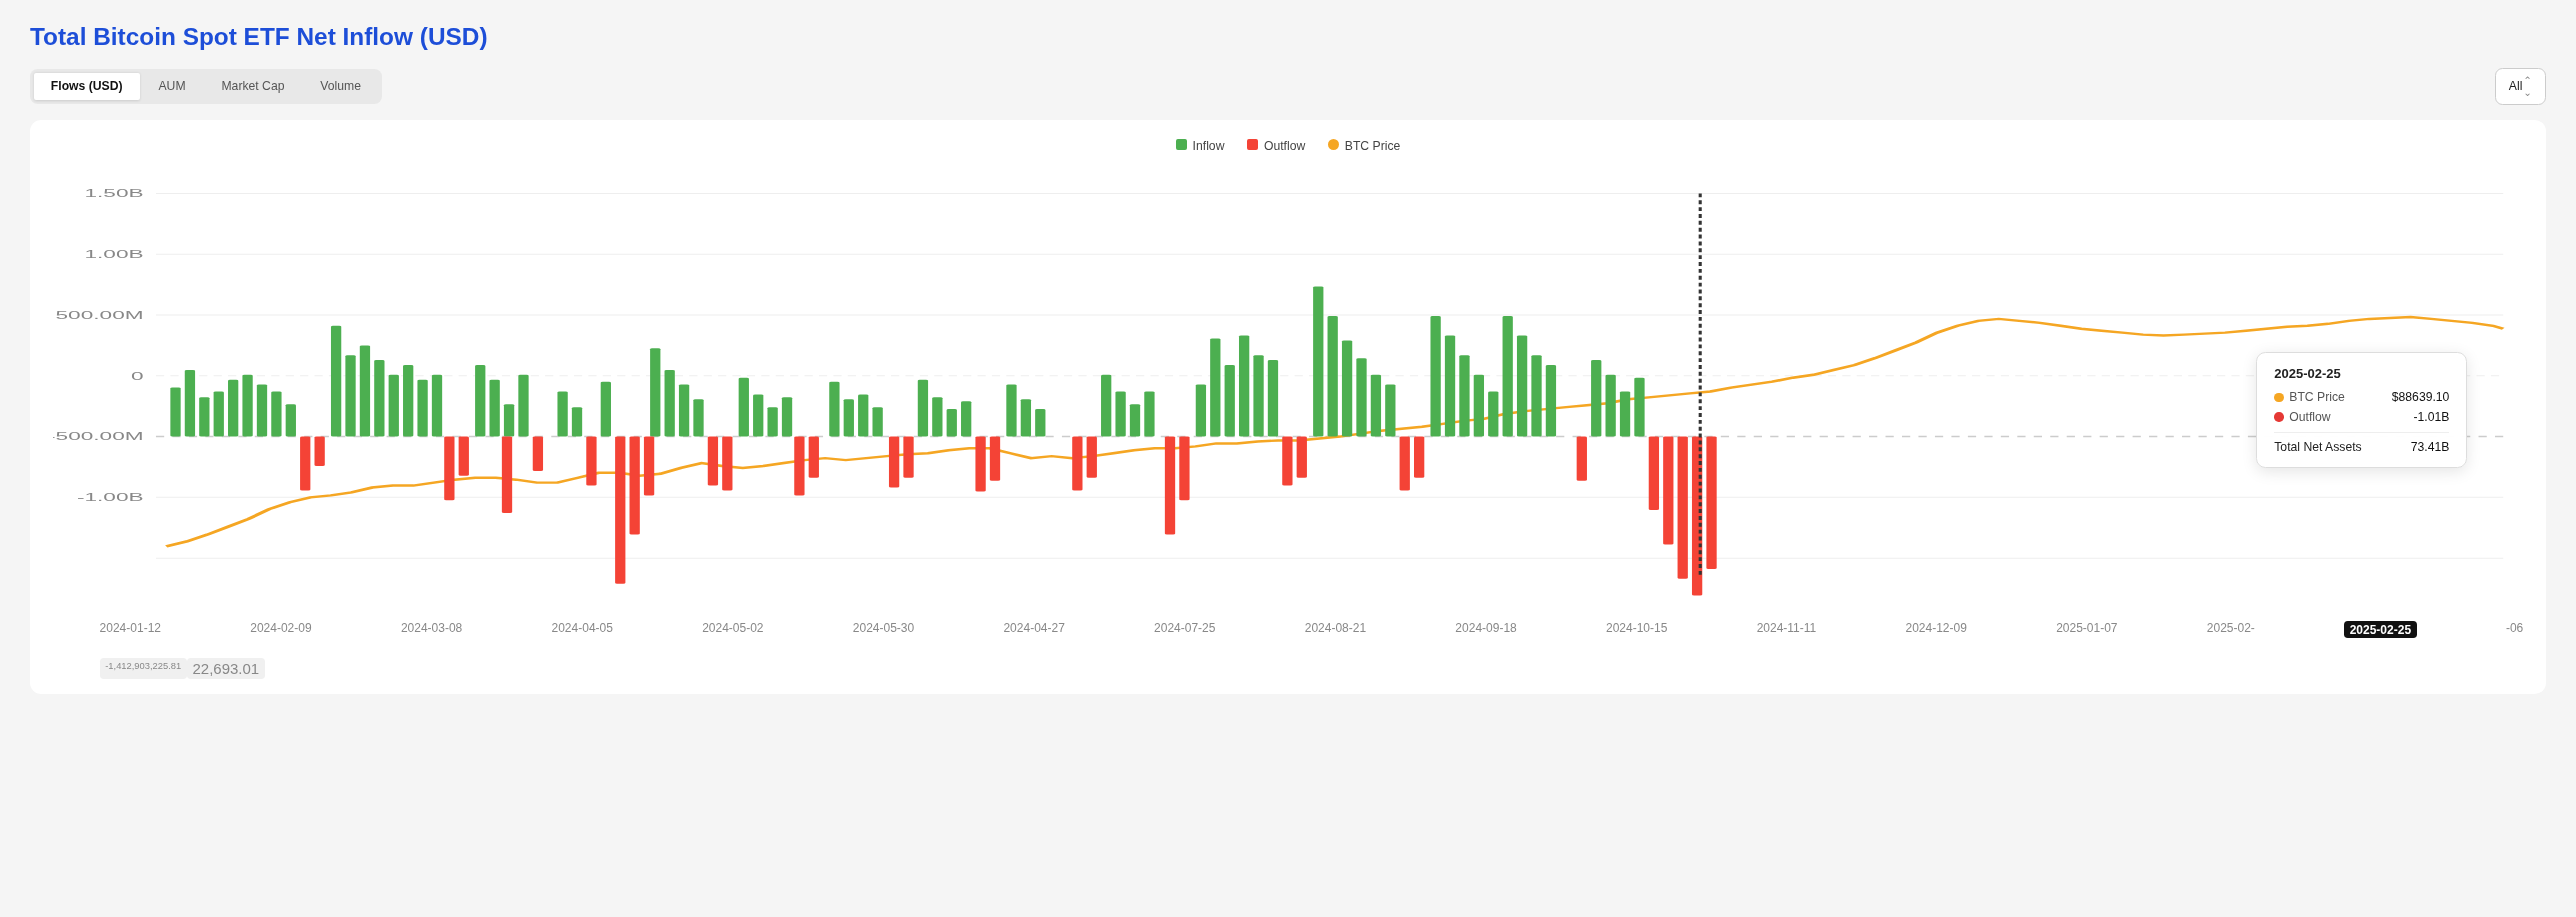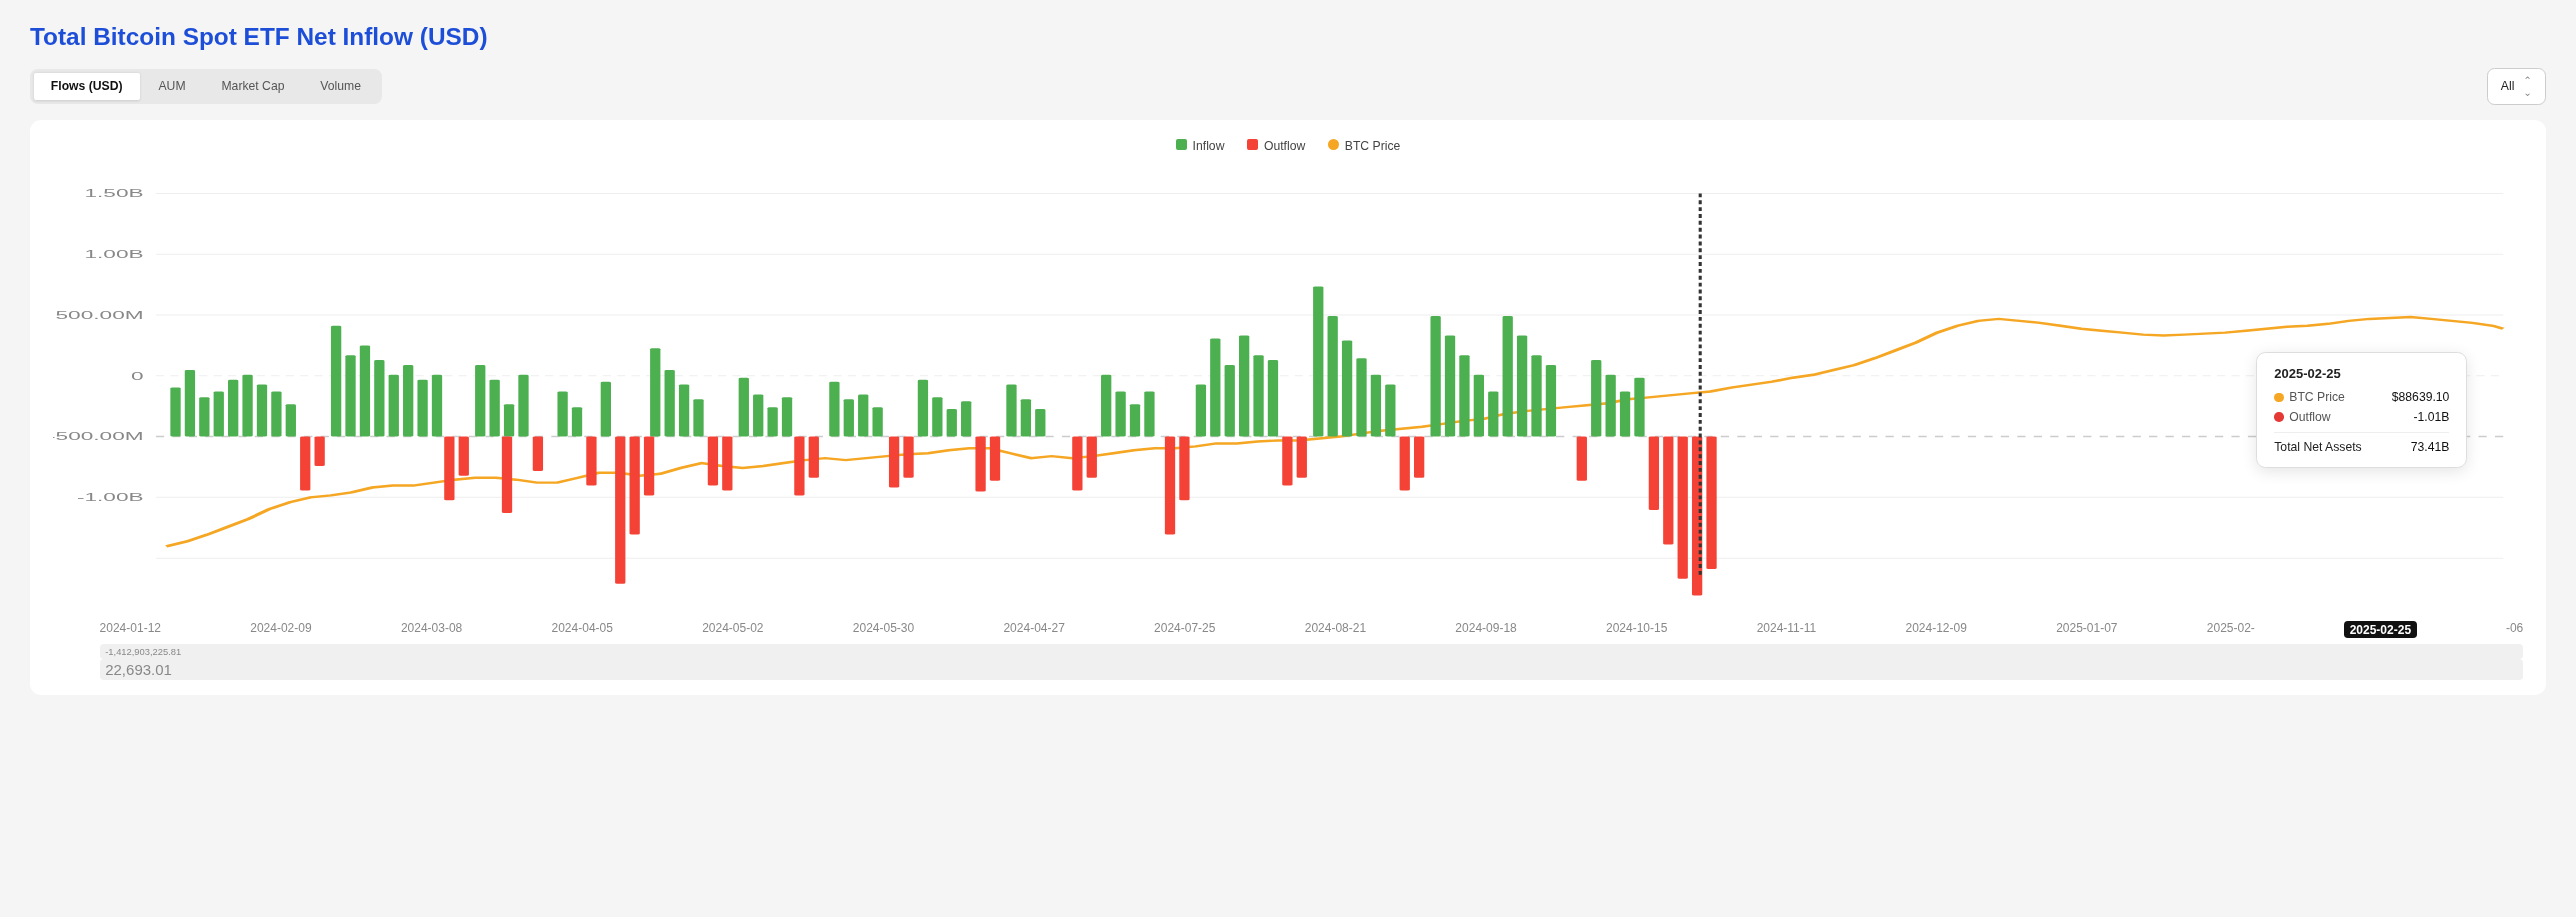--- a/index.html
+++ b/index.html
@@ -47,21 +47,21 @@
     .range-select {
       display: flex;
       align-items: center;
       border: 0.9px solid #ccc;
       border-radius: 7.5px;
       background: #fff;
       padding: 5.6px 13px 5.6px 13px;
       font-size: 12.2px;
       color: #222;
       cursor: pointer;
-      gap: 9px;
+      gap: 1px;
     }
     .chart-container {
       background: #fff;
       border-radius: 11.3px;
       padding: 19px 22.6px 15px 22.6px;
       position: relative;
     }
     .legend {
       display: flex;
       justify-content: center;
@@ -90,23 +90,22 @@
     }
     .x-axis-labels {
       display: flex;
       justify-content: space-between;
       padding: 5.6px 0 0 47px;
       font-size: 12px;
       color: #888;
     }
     .bottom-row {
       display: flex;
-      margin-top: 6px;
+      margin-top: 20px;
       padding: 0 0 0 47px;
-      flex-direction: column;
     }
     .bottom-label {
       font-size: 9.4px;
       color: #888;
       background: #f0f0f0;
       padding: 1.9px 5.6px;
       border-radius: 3.8px;
     }
     .bottom-label-right {
       font-size: 15px;

